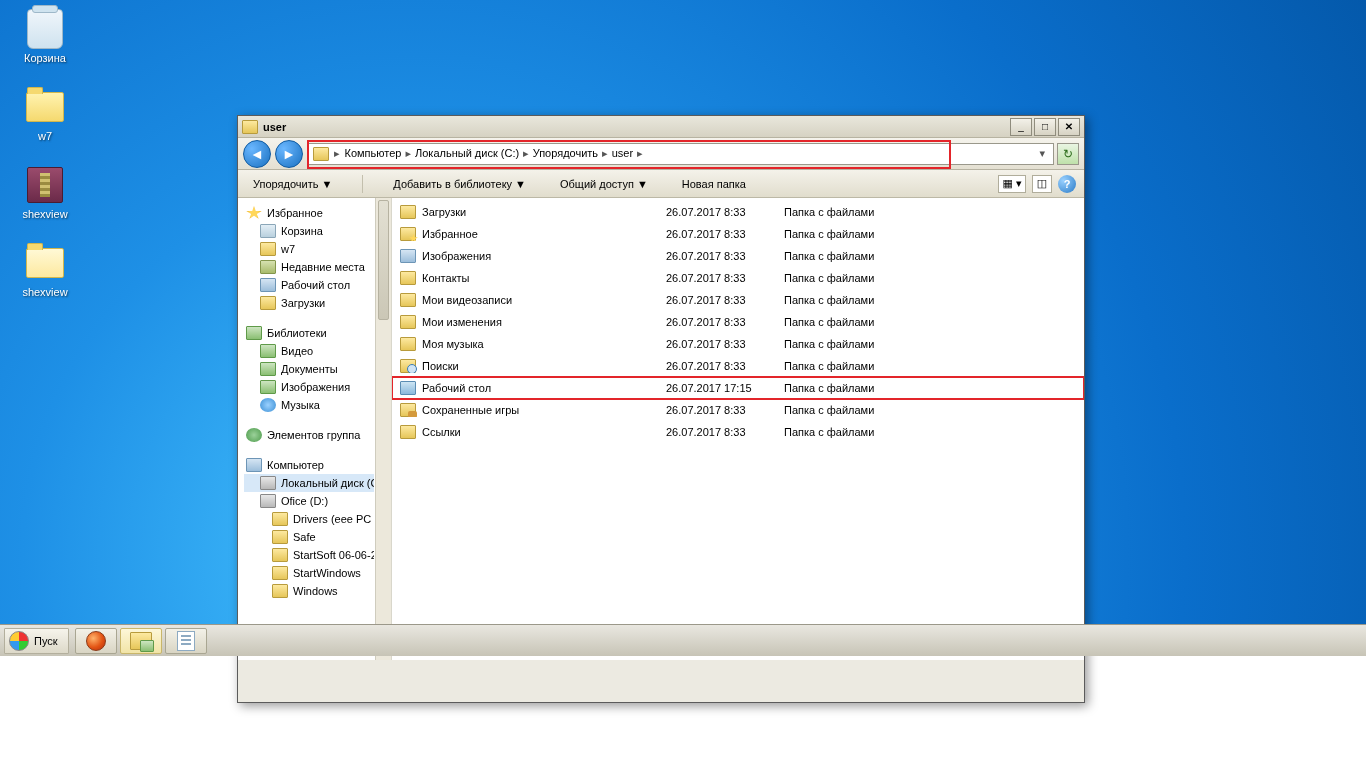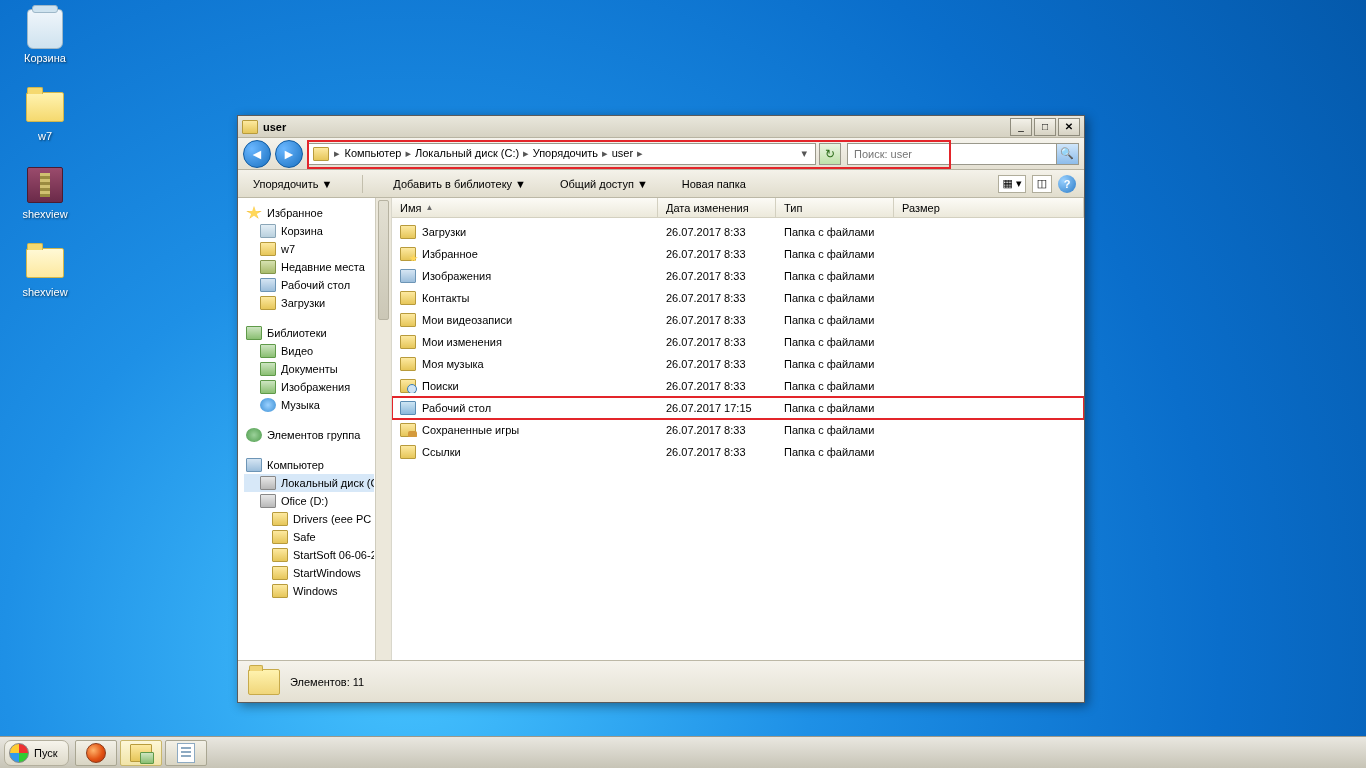--- a/index.html
+++ b/index.html
@@ -1,17 +1,17 @@
 <!DOCTYPE html>
 <html><head>
 <meta charset="utf-8">
 <style>
 *{box-sizing:border-box;margin:0;padding:0;font-family:"Segoe UI",Tahoma,sans-serif;font-size:11px;color:#000;-webkit-user-select:none;user-select:none}
 html,body{width:1366px;height:768px;overflow:hidden}
-.desktop{width:1366px;height:768px;background:radial-gradient(circle at 30% 85%,#46c3ff 0%,#1e90e6 35%,#0a6ecb 70%,#0459ab 100%);position:relative}
+.desktop{width:1366px;height:656px;background:radial-gradient(circle at 30% 85%,#46c3ff 0%,#1e90e6 35%,#0a6ecb 70%,#0459ab 100%);position:relative}
 .desktop-icons{position:absolute;top:6px;left:10px;display:flex;flex-direction:column;gap:18px}
 .dicon{width:70px;display:flex;flex-direction:column;align-items:center;gap:2px;padding:2px 0;cursor:pointer;text-align:center}
 .dicon .glyph{width:42px;height:42px;display:flex;align-items:center;justify-content:center}
 .dicon span{color:#fff;text-shadow:1px 1px 2px rgba(0,0,0,.6);font-size:11px}
 .folder-ic{width:38px;height:30px;background:linear-gradient(#fff3b0,#f5d96f);border:1px solid #d1b74d;border-radius:2px;position:relative}
 .folder-ic::before{content:"";position:absolute;top:-6px;left:0;width:14px;height:6px;background:#f5d96f;border:1px solid #d1b74d;border-bottom:none;border-radius:2px 2px 0 0}
 .folder-ic.open{background:linear-gradient(#fff9d6,#fde9a0)}
 .bin-ic{width:36px;height:40px;background:linear-gradient(#f0f6fb,#cfe3ef);border:1px solid #9eb8c9;border-radius:4px 4px 6px 6px;position:relative}
 .bin-ic::before{content:"";position:absolute;top:-5px;left:4px;right:4px;height:6px;background:#cfe3ef;border:1px solid #9eb8c9;border-radius:3px}
 .archive-ic{width:36px;height:36px;background:linear-gradient(#9a4b6c,#6b2a49);border:1px solid #4a1c32;border-radius:2px;display:flex;align-items:center;justify-content:center}
@@ -78,21 +78,21 @@
 .fic-s.search::after{content:"";position:absolute;right:-2px;bottom:-2px;width:8px;height:8px;border:1px solid #3a7cb5;border-radius:50%;background:#cfe4f5}
 .fic-s.img{background:linear-gradient(#d5e5f3,#9cbedb);border-color:#6d95b6}
 .fic-s.star::after{content:"";position:absolute;right:-3px;bottom:-3px;width:9px;height:9px;background:#ffd75a;clip-path:polygon(50% 0,61% 35%,98% 35%,68% 57%,79% 91%,50% 70%,21% 91%,32% 57%,2% 35%,39% 35%)}
 .fic-s.desk{background:linear-gradient(#cde5f3,#8bb9dc);border-color:#5b8db3}
 .fic-s.game::after{content:"";position:absolute;right:-2px;bottom:-2px;width:9px;height:7px;background:#d49a3c;border-radius:2px}
 .statusbar{height:42px;background:linear-gradient(#f5f3ec,#e4e0d2);border-top:1px solid #bcb8a6;display:flex;align-items:center;padding:0 10px;gap:10px}
 .statusbar .bigfold{width:32px;height:26px;background:linear-gradient(#fff3b0,#f0d67a);border:1px solid #c7aa4a;border-radius:2px;position:relative}
 .statusbar .bigfold::before{content:"";position:absolute;top:-5px;left:0;width:12px;height:5px;background:#f0d67a;border:1px solid #c7aa4a;border-bottom:none;border-radius:2px 2px 0 0}
 
 .taskbar{position:absolute;left:0;right:0;bottom:0;height:32px;background:linear-gradient(#e9e7e0,#c7c4b6);border-top:1px solid #9b988a;display:flex;align-items:center;padding:0 4px}
-.start{height:26px;padding:0 10px 0 4px;background:linear-gradient(#f6f4ec,#ddd9c9);border:1px solid #b3af9d;border-radius:7px;display:flex;align-items:center;gap:5px;cursor:pointer}
+.start{height:26px;padding:0 10px 0 4px;background:linear-gradient(#f6f4ec,#ddd9c9);border:1px solid #b3af9d;border-radius:1px;display:flex;align-items:center;gap:5px;cursor:pointer}
 .orb{width:20px;height:20px;border-radius:50%;background:conic-gradient(#e33 0 25%,#3c3 0 50%,#39e 0 75%,#fc3 0);border:1px solid #888}
 .tasks{display:flex;gap:3px;margin-left:6px}
 .task{width:42px;height:26px;border:1px solid #a9a692;background:linear-gradient(#f3f1e8,#d9d5c4);border-radius:2px;display:flex;align-items:center;justify-content:center;cursor:pointer}
 .task.active{background:linear-gradient(#fdf7d8,#f1e4a7);border-color:#c9b66a}
 .tray{margin-left:auto;display:flex;align-items:center;gap:8px;padding-right:6px}
 .tray .lang{font-size:11px}
 .tray .sep{width:1px;height:20px;background:#b0ad9b}
 .tray .ticon{width:16px;height:16px;cursor:pointer;display:flex;align-items:center;justify-content:center;color:#555}
 .clock{text-align:right;line-height:12px;font-size:11px}
 .ff-ic{width:20px;height:20px;border-radius:50%;background:radial-gradient(circle at 35% 35%,#ffb36b,#e35414 55%,#b12c0d);position:relative;border:1px solid #8c3a18}
@@ -147,24 +147,20 @@
       <div class="navbtn fwd">►</div>
       <div class="addr-wrap">
         <div class="addr-hl"></div>
         <div class="addrbar">
           <div class="fic"></div>
           <span class="csep">▸</span>
           <span id="crumbs"><span class="crumb">Компьютер</span><span class="csep">▸</span><span class="crumb">Локальный диск (C:)</span><span class="csep">▸</span><span class="crumb">Упорядочить</span><span class="csep">▸</span><span class="crumb">user</span><span class="csep">▸</span></span>
           <span class="drop">▾</span>
         </div>
         <div class="refresh">↻</div>
-        <div class="searchbox">
-          <input placeholder="Поиск: user" style="">
-          <div class="sbtn">🔍</div>
-        </div>
       </div>
     </div>
 
     <div class="toolbar">
       <div class="tbtn">
           <span>Упорядочить</span> 
           <span>▼</span>
         </div>
       <div class="tdiv"></div>
       <div class="tbtn">
@@ -275,35 +271,20 @@
                 <div class="ic ic-fold"></div>
                 <span>Windows</span>
               </div>
             </div>
           </div>
         <div class="vscroll">
             <div class="thumb"></div>
           </div>
       </div>
       <div class="filelist">
-        <div class="cols">
-          <div class="col" style="width:266px">
-              <span>Имя</span>
-              <span class="sort">▲</span>
-            </div>
-          <div class="col" style="width:118px">
-              <span>Дата изменения</span>
-            </div>
-          <div class="col" style="width:118px">
-              <span>Тип</span>
-            </div>
-          <div class="col" style="flex:1">
-              <span>Размер</span>
-            </div>
-        </div>
         <div class="rows" id="rows">
             <div class="row ">
               <div class="cell name" style="width:266px">
                 <div class="fic-s "></div>
                 <span>Загрузки</span>
               </div>
               <div class="cell" style="width:118px">26.07.2017 8:33</div>
               <div class="cell" style="width:118px">Папка с файлами</div>
               <div class="cell" style="flex:1"></div>
             </div>
@@ -394,24 +375,20 @@
                 <span>Ссылки</span>
               </div>
               <div class="cell" style="width:118px">26.07.2017 8:33</div>
               <div class="cell" style="width:118px">Папка с файлами</div>
               <div class="cell" style="flex:1"></div>
             </div>
           </div>
       </div>
     </div>
 
-    <div class="statusbar">
-      <div class="bigfold"></div>
-      <div>Элементов: 11</div>
-    </div>
   </div>
 
   <div class="taskbar">
     <div class="start">
       <div class="orb"></div>
       <span>Пуск</span>
     </div>
     <div class="tasks">
       <div class="task">
           <div class="ff-ic"></div>

